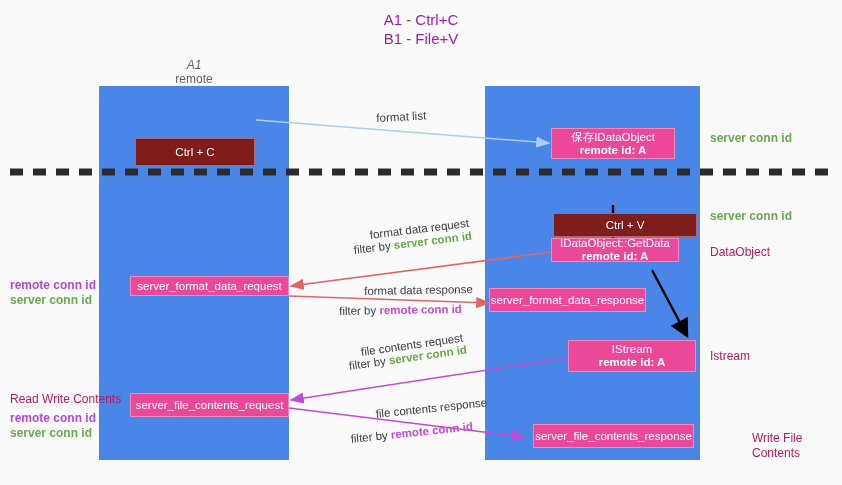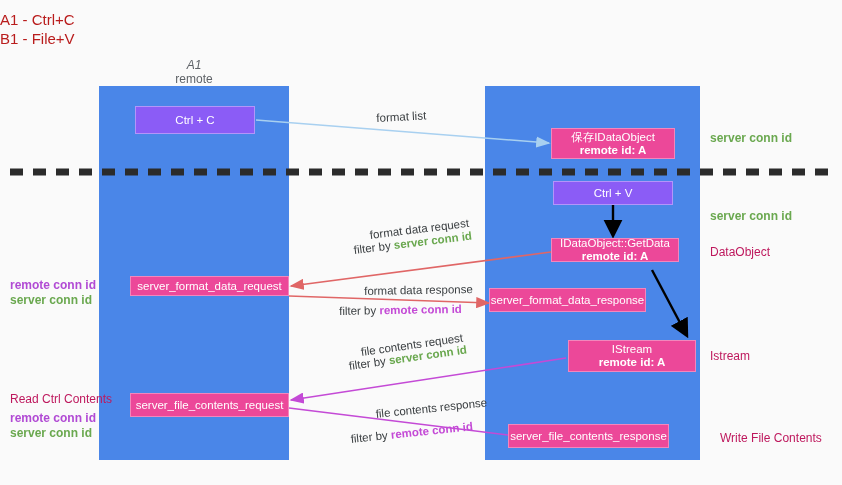--- a/index.html
+++ b/index.html
@@ -10,21 +10,21 @@
     position:relative;
     overflow:hidden;
     color:#3c4043;
   }
   .stage{position:absolute;left:0;top:0;width:842px;height:485px;}
   svg.wires{position:absolute;left:0;top:0;width:842px;height:485px;pointer-events:none;}
 
   
   .title{
     position:absolute;left:0;top:10px;width:842px;
-    text-align:left;font-size:15px;line-height:19px;color:#b91c1c;
+    text-align:center;font-size:15px;line-height:19px;color:#a21caf;
   }
 
   
   .col-head{
     position:absolute;text-align:center;font-size:12px;line-height:14px;color:#5f6368;
   }
   .col-head .hname{display:block;font-style:italic;}
   .col-head .hsub{display:block;}
 
   
@@ -35,21 +35,21 @@
   
   .box{
     position:absolute;
     box-sizing:border-box;
     display:flex;flex-direction:column;
     align-items:center;justify-content:center;
     color:#ffffff;font-size:11.5px;line-height:13px;
     text-align:center;
     border:1px solid rgba(255,255,255,.35);
   }
-  .box.green{background:#8b5cf6;}
+  .box.green{background:#7f1d1d;margin-top:32px;}
   .box.orange{background:#ec4899;}
   .box .l2{display:block;font-weight:bold;}
 
   
   .sidelabel{
     position:absolute;font-size:12px;line-height:15px;
   }
   .sidelabel.green{color:#6aa84f;font-weight:bold;}
   .tag-remote{color:#b14ad4;font-weight:bold;}
   .tag-server{color:#6aa84f;font-weight:bold;}
@@ -118,21 +118,21 @@
 
   <div class="box green" style="left:135px;top:106px;width:120px;height:28px;">
     <span>Ctrl + C</span>
   </div>
 
   <div class="box orange" style="left:551px;top:128px;width:124px;height:31px;">
     <span>保存IDataObject</span>
     <span class="l2">remote id: A</span>
   </div>
 
-  <div class="box green" style="left:553px;top:181px;width:120px;height:24px;">
+  <div class="box green" style="left:553px;top:181px;width:144px;height:24px;">
     <span>Ctrl + V</span>
   </div>
 
   <div class="box orange" style="left:551px;top:238px;width:128px;height:24px;text-align:center;">
     <span>IDataObject::GetData</span>
     <span class="l2">remote id: A</span>
   </div>
 
   <div class="box orange" style="left:568px;top:340px;width:128px;height:32px;">
     <span>IStream</span>
@@ -144,40 +144,40 @@
   </div>
 
   <div class="box orange" style="left:489px;top:288px;width:157px;height:24px;">
     <span>server_format_data_response</span>
   </div>
 
   <div class="box orange" style="left:130px;top:393px;width:159px;height:24px;">
     <span>server_file_contents_request</span>
   </div>
 
-  <div class="box orange" style="left:508px;top:424px;width:161px;height:24px;">
+  <div class="box orange" style="left:533px;top:424px;width:161px;height:24px;">
     <span>server_file_contents_response</span>
   </div>
 
   <div class="sidelabel green" style="left:710px;top:131px;">server conn id</div>
 
   <div class="sidelabel green" style="left:710px;top:209px;">server conn id</div>
 
   <div class="rlabel" style="left:710px;top:245px;">DataObject</div>
 
   <div class="rlabel" style="left:710px;top:349px;">Istream</div>
 
-  <div class="rlabel" style="left:720px;top:431px;">Write File Contents</div>
+  <div class="rlabel" style="left:752px;top:431px;">Write File Contents</div>
 
   <div class="sidelabel" style="left:10px;top:278px;">
     <div class="tag-remote">remote conn id</div>
     <div class="tag-server">server conn id</div>
   </div>
 
-  <div class="rlabel" style="left:10px;top:392px;">Read Ctrl Contents</div>
+  <div class="rlabel" style="left:10px;top:392px;">Read Write Contents</div>
 
   <div class="sidelabel" style="left:10px;top:411px;">
     <div class="tag-remote">remote conn id</div>
     <div class="tag-server">server conn id</div>
   </div>
 
   <div class="edgelabel" style="left:376px;top:111px;transform:rotate(-3deg);">format list</div>
 
   <div class="edgelabel" style="left:369px;top:228px;transform:rotate(-7deg);">format data request</div>
 

